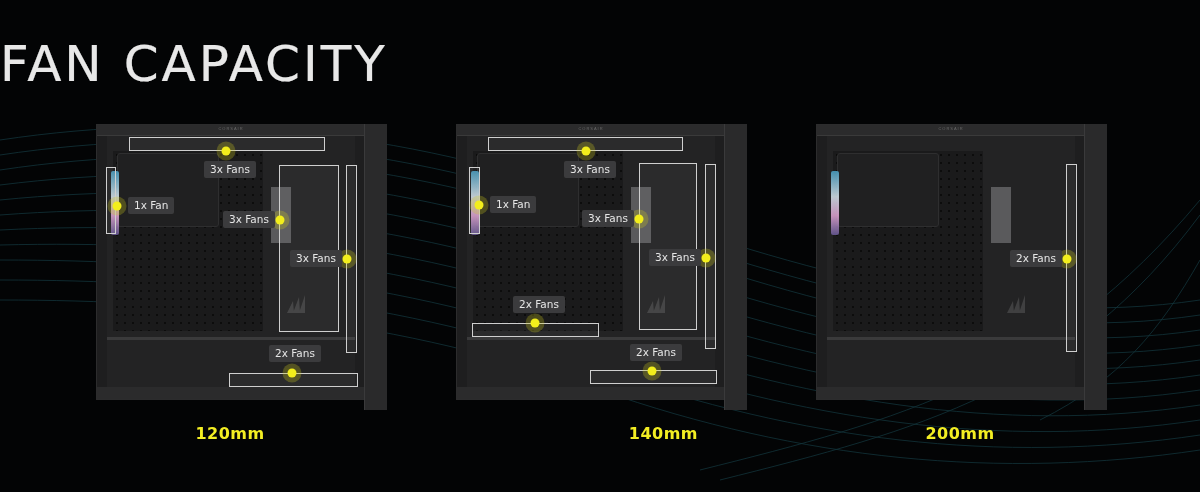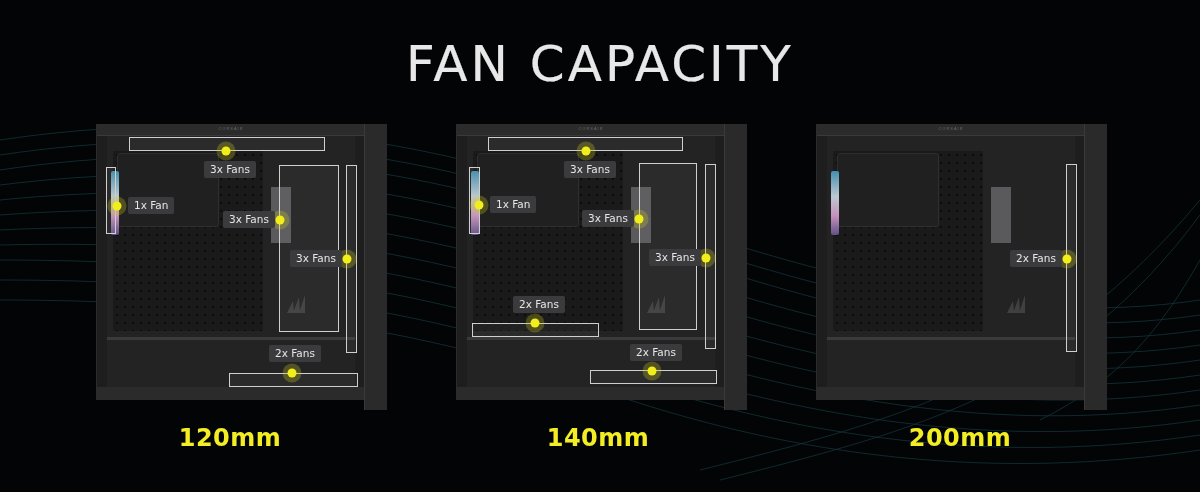--- a/index.html
+++ b/index.html
@@ -3,21 +3,21 @@
 <meta charset="utf-8">
 <style>
   html, body { margin:0; padding:0; }
   body {
     width:1200px; height:492px; overflow:hidden; position:relative;
     background:#030405;
     font-family:"Liberation Sans", sans-serif;
   }
   .bg-lines { position:absolute; left:0; top:0; width:1200px; height:492px; }
   .title {
-    position:absolute; left:0; top:34px; width:1200px; text-align:center;
+    position:absolute; left:0; top:34px; width:1200px; 
     color:#f2f2f2; font-family:"DejaVu Sans", sans-serif; font-weight:200;
     font-size:50px; letter-spacing:3px; line-height:60px;
     -webkit-text-stroke:0.2px #f2f2f2; color:transparent;
   }
   .title span { color:#e8e8e8; font-weight:normal; }
   .case {
     position:absolute; top:124px; width:248px; height:286px;
   }
   .case-body {
     position:absolute; left:0; top:0; width:268px; height:274px;
@@ -70,21 +70,21 @@
     box-shadow:0 0 0 5px rgba(210,205,30,0.28);
     transform:translate(-50%,-50%);
   }
   .tag {
     position:absolute; height:17px; line-height:17px; padding:0 6px;
     background:#3b3b3d; color:#e6e6e6; font-size:10.5px; white-space:nowrap;
     font-family:"DejaVu Sans", sans-serif; border-radius:2px;
   }
   .size-label {
     position:absolute; top:424px; color:#f3ee23;
-    font-family:"DejaVu Sans", sans-serif; font-weight:bold; font-size:24px;
+    font-family:"DejaVu Sans", sans-serif; font-weight:bold; font-size:16px;
     letter-spacing:0.5px; text-align:center; width:200px;
   }
   .logo-sail {
     position:absolute; width:22px; height:22px; opacity:0.35;
   }
 </style>
 </head>
 <body>
 
 <svg class="bg-lines" viewBox="0 0 1200 492">
@@ -176,21 +176,21 @@
   <div class="tag" style="left:34px;top:72px">1x Fan</div>
   <div class="dot" style="left:183px;top:95px"></div>
   <div class="tag" style="left:126px;top:86px">3x Fans</div>
   <div class="dot" style="left:250px;top:134px"></div>
   <div class="tag" style="left:193px;top:125px">3x Fans</div>
   <div class="dot" style="left:79px;top:199px"></div>
   <div class="tag" style="left:57px;top:172px">2x Fans</div>
   <div class="dot" style="left:196px;top:247px"></div>
   <div class="tag" style="left:174px;top:220px">2x Fans</div>
 </div>
-<div class="size-label" style="left:498px;">140mm</div>
+<div class="size-label" style="left:498px;text-align:right;">140mm</div>
 
 <div class="case" style="left:816px;">
   <div class="case-body">
     <div class="case-top-rail">
         <div class="brand">CORSAIR</div>
       </div>
     <div class="interior"></div>
     <div class="mb-tray"></div>
     <div class="mb-plate"></div>
     <div class="gpu-block"></div>

